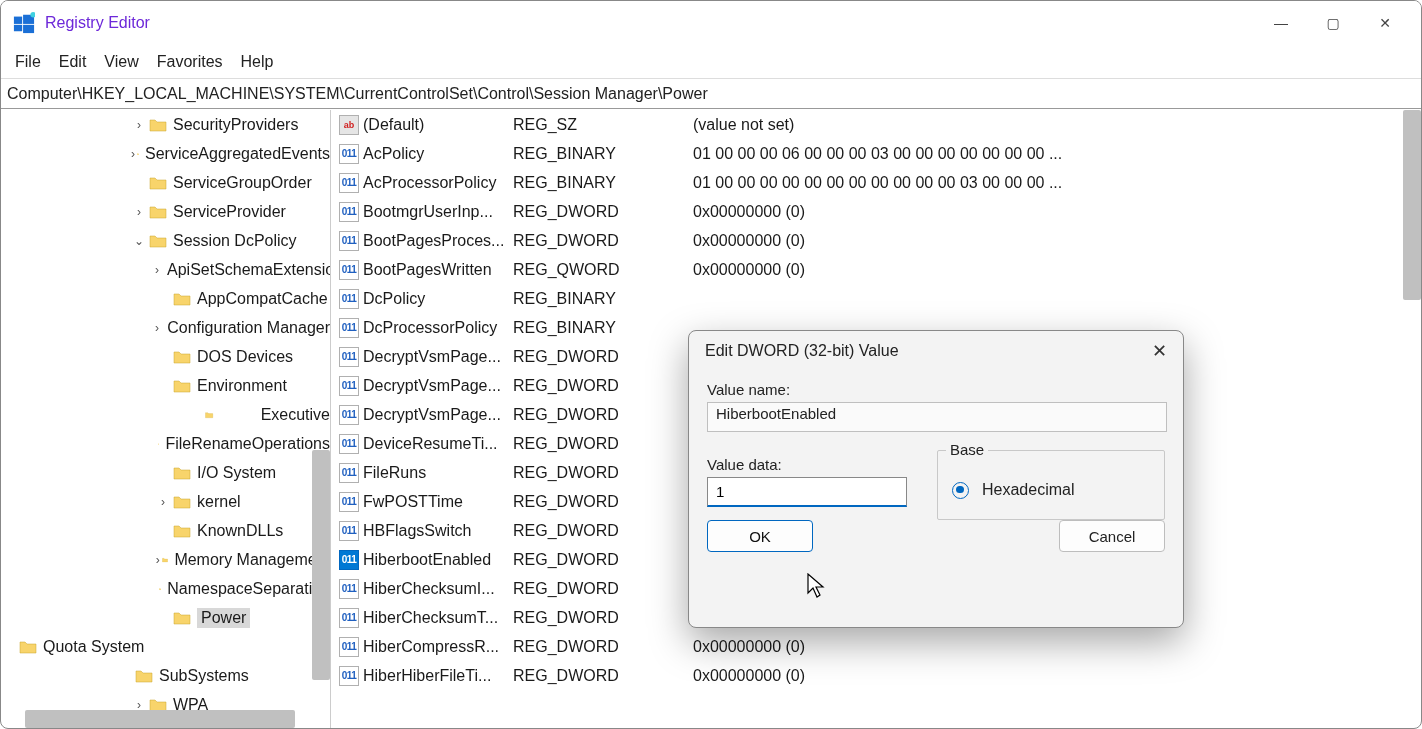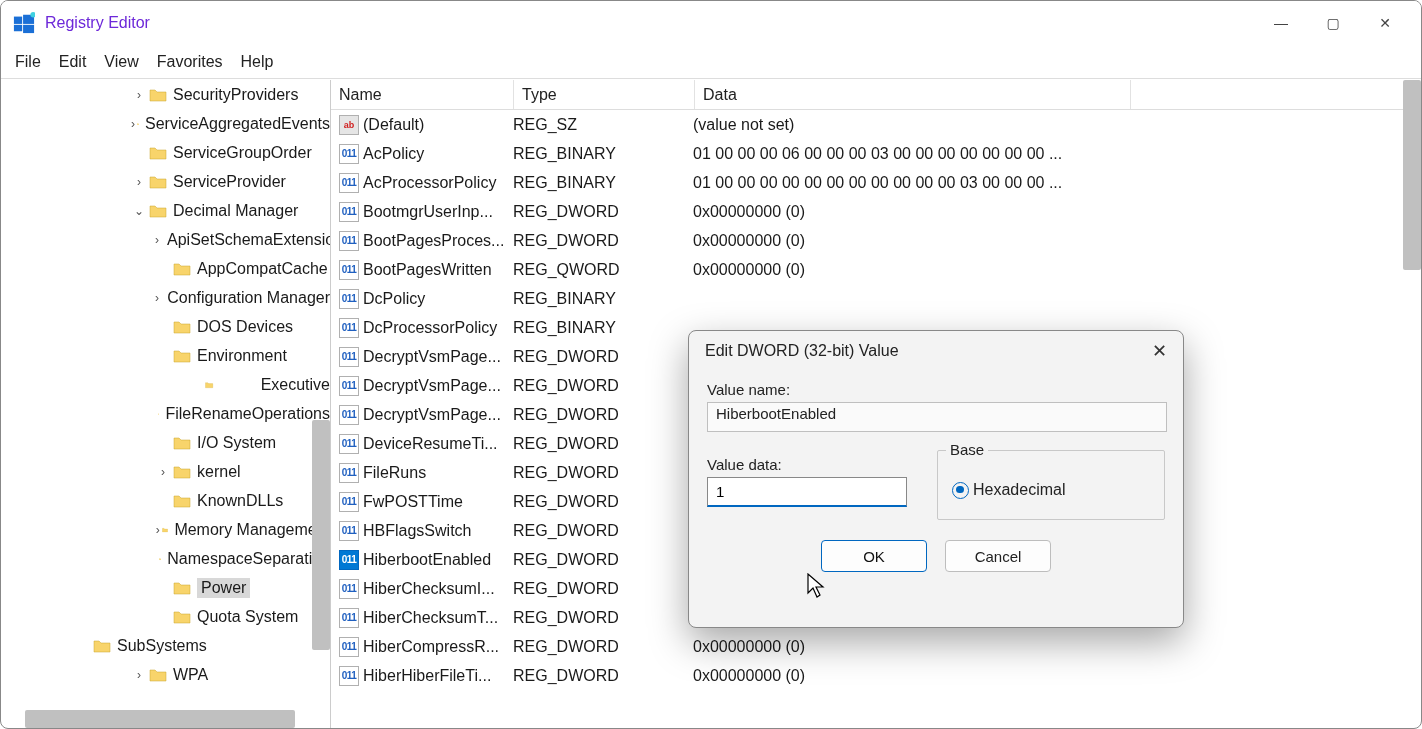--- a/index.html
+++ b/index.html
@@ -63,25 +63,25 @@
   .dlg-title { height: 40px; display:flex; align-items:center; padding: 0 16px; font-size:16px; color:#222; }
   .dlg-close { margin-left:auto; font-size:18px; color:#333; }
   .dlg-body { flex:1; padding: 4px 18px 14px 18px; font-size:15px; color:#222; }
   .dlg-label { margin: 6px 0 4px 0; font-size:15px; }
   .dlg-input-ro { width: 460px; height: 30px; border:1px solid #bfbfbf; background:#fafafa; padding:2px 8px; font-size:15px; color:#222; }
   .dlg-row2 { display:flex; gap: 24px; margin-top: 18px; }
   .dlg-left { width: 206px; }
   .dlg-input { width: 200px; height: 30px; border:1px solid #888; border-bottom:2px solid #0067c0; padding:2px 8px; font-size:15px; background:#fff; }
   .dlg-group { border:1px solid #c8c8c8; border-radius:2px; padding: 24px 14px 14px 14px; position:relative; width: 228px; }
   .dlg-group .legend { position:absolute; top:-10px; left:8px; background:#f3f3f3; padding:0 4px; font-size:15px; }
-  .radio-row { display:flex; align-items:center; gap:4px; height:30px; font-size:16px; }
+  .radio-row { display:flex; align-items:center; gap:13px; height:30px; font-size:16px; }
   .radio { width:17px; height:17px; border-radius:50%; border:1.5px solid #666; display:inline-block; position:relative; }
   .radio.checked { border-color:#0067c0; }
   .radio.checked::after { content:""; position:absolute; top:3px; left:3px; width:7.5px; height:7.5px; border-radius:50%; background:#0067c0; }
-  .dlg-buttons { display:flex; gap:18px; justify-content:center; margin-top: 20px; }
+  .dlg-buttons { display:flex; gap:18px; justify-content:space-between; }
   .btn { width: 106px; height: 32px; border:1px solid #bdbdbd; border-radius:4px; background:#fdfdfd; font-size:15px; display:flex; align-items:center; justify-content:center; }
   .btn.primary { border-color:#0067c0; color:#111; }
 
   .cursor { position:absolute; left:806px; top:572px; pointer-events:none; }
 </style>
 </head>
 <body>
 
 <div class="window">
 
@@ -104,20 +104,21 @@
   </div>
 
   <div class="menubar">
     <span>File</span>
     <span>Edit</span>
     <span>View</span>
     <span>Favorites</span>
     <span>Help</span>
   </div>
 
+  <div class="addressbar">Computer\HKEY_LOCAL_MACHINE\SYSTEM\CurrentControlSet\Control\Session Manager\Power</div>
 
   <div class="body">
 
     <div class="tree-wrap">
       <div class="tree-guide" style="left:16px"></div>
       <div class="tree-guide" style="left:40px"></div>
       <div class="tree-guide" style="left:64px"></div>
       <div class="tree-guide" style="left:88px"></div>
       <div class="tree-guide" style="left:112px"></div>
       <div class="tree" id="tree">
@@ -147,21 +148,21 @@
             <svg class="folder" viewBox="0 0 18 14">
               <path class="folder-svg" d="M1 3 L1 13 L17 13 L17 4 L8 4 L6 2 L1 2 Z"></path>
             </svg>
             <span class="label-box">ServiceProvider</span>
           </div>
           <div class="tree-row" style="padding-left: 130px;">
             <span class="twisty">⌄</span>
             <svg class="folder" viewBox="0 0 18 14">
               <path class="folder-svg" d="M1 3 L1 13 L17 13 L17 4 L8 4 L6 2 L1 2 Z"></path>
             </svg>
-            <span class="label-box">Decimal Manager</span>
+            <span class="label-box">Session DcPolicy</span>
           </div>
           <div class="tree-row" style="padding-left: 154px;">
             <span class="twisty">›</span>
             <svg class="folder" viewBox="0 0 18 14">
               <path class="folder-svg" d="M1 3 L1 13 L17 13 L17 4 L8 4 L6 2 L1 2 Z"></path>
             </svg>
             <span class="label-box">ApiSetSchemaExtensions</span>
           </div>
           <div class="tree-row" style="padding-left: 154px;">
             <span class="twisty"></span>
@@ -240,55 +241,47 @@
             </svg>
             <span class="label-box">NamespaceSeparation</span>
           </div>
           <div class="tree-row selected" style="padding-left: 154px;">
             <span class="twisty"></span>
             <svg class="folder" viewBox="0 0 18 14">
               <path class="folder-svg" d="M1 3 L1 13 L17 13 L17 4 L8 4 L6 2 L1 2 Z"></path>
             </svg>
             <span class="label-box">Power</span>
           </div>
-          <div class="tree-row" style="padding-left: 154px;">
+          <div class="tree-row" style="">
             <span class="twisty"></span>
             <svg class="folder" viewBox="0 0 18 14">
               <path class="folder-svg" d="M1 3 L1 13 L17 13 L17 4 L8 4 L6 2 L1 2 Z"></path>
             </svg>
             <span class="label-box">Quota System</span>
           </div>
-          <div class="tree-row" style="padding-left: 74px;">
+          <div class="tree-row" style="padding-left: 116px;">
             <span class="twisty"></span>
             <svg class="folder" viewBox="0 0 18 14">
               <path class="folder-svg" d="M1 3 L1 13 L17 13 L17 4 L8 4 L6 2 L1 2 Z"></path>
             </svg>
             <span class="label-box">SubSystems</span>
           </div>
           <div class="tree-row" style="padding-left: 130px;">
             <span class="twisty">›</span>
             <svg class="folder" viewBox="0 0 18 14">
               <path class="folder-svg" d="M1 3 L1 13 L17 13 L17 4 L8 4 L6 2 L1 2 Z"></path>
             </svg>
             <span class="label-box">WPA</span>
           </div>
         </div>
       <div class="tree-scroll-v"></div>
       <div class="tree-scroll-h"></div>
     </div>
 
     <div class="list-wrap">
-      <div class="list-header">
-        <div class="col name">Name</div>
-        <div class="hdiv"></div>
-        <div class="col type">Type</div>
-        <div class="hdiv"></div>
-        <div class="col data">Data</div>
-        <div class="hdiv" style="margin-right:290px"></div>
-      </div>
       <div class="list-body" id="list">
           <div class="list-row">
             <span class="icon val-str" style="">ab</span>
             <span class="vname">(Default)</span>
             <span class="vtype">REG_SZ</span>
             <span class="vdata">(value not set)</span>
           </div>
           <div class="list-row">
             <span class="icon val-bin" style="">011</span>
             <span class="vname">AcPolicy</span>

